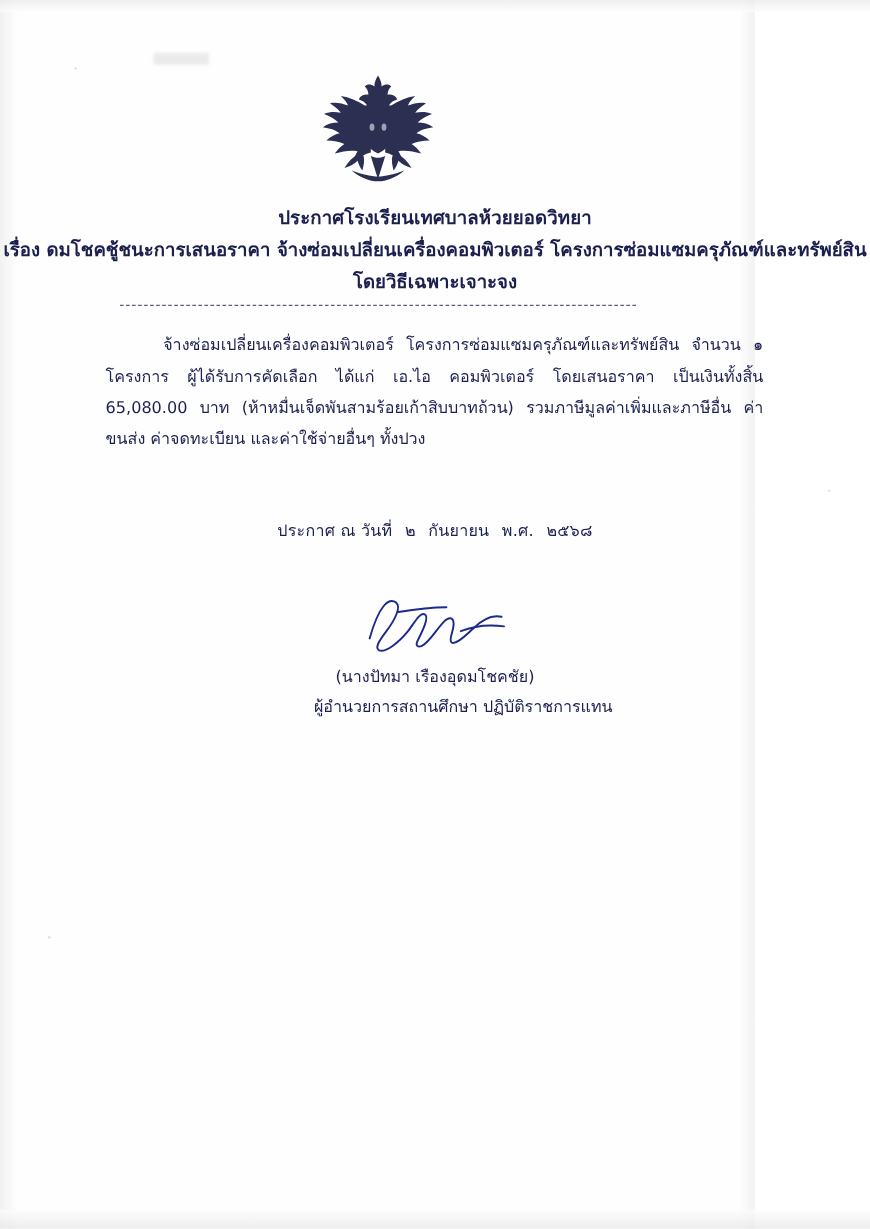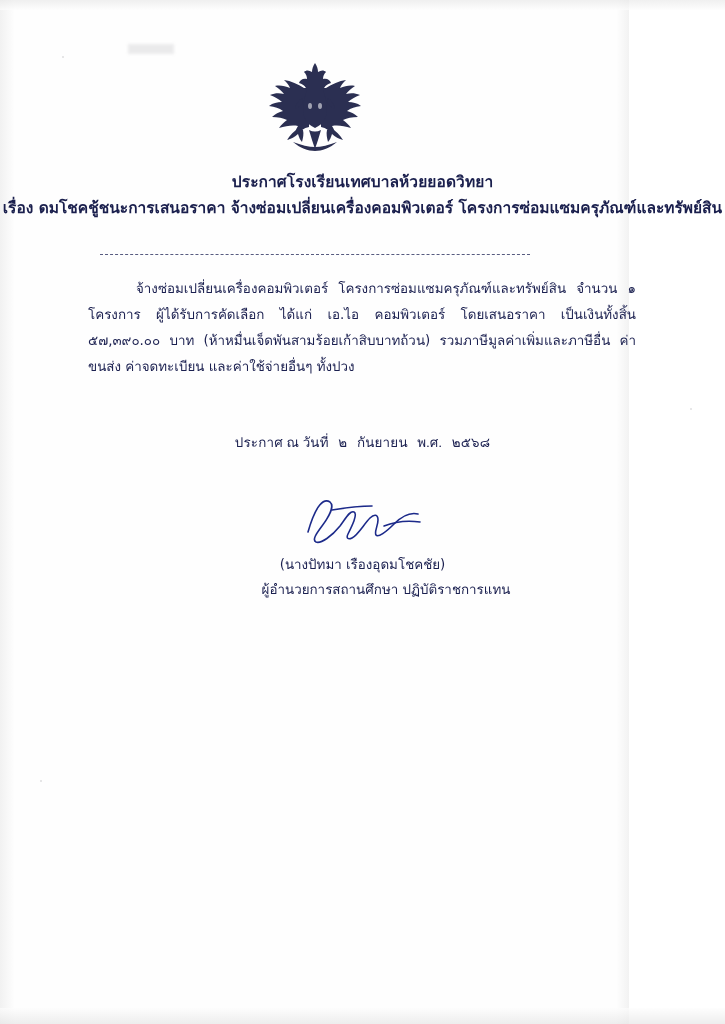--- a/index.html
+++ b/index.html
@@ -133,21 +133,20 @@
 
   .date-line {
     position: absolute;
     left: 0;
     top: 432px;
     width: 725px;
     text-align: center;
     font-size: 13.4px;
     color: #1b2050;
     letter-spacing: .2px;
-    font-family: Liberation Serif, serif;
   }
   .date-line span.seg { margin: 0 3px; }
 
   .signature-area {
     position: absolute;
     left: 0;
     top: 492px;
     width: 725px;
     text-align: center;
   }
@@ -221,26 +220,27 @@
       <g fill="#ffffff" opacity=".55">
         <ellipse cx="47" cy="48" rx="2" ry="3"></ellipse>
         <ellipse cx="57" cy="48" rx="2" ry="3"></ellipse>
       </g>
     </svg>
   </div>
 
   <div class="title-block">
     <div class="title-line-1">ประกาศโรงเรียนเทศบาลห้วยยอดวิทยา</div>
     <div class="title-line-2">เรื่อง ดมโชคชู้ชนะการเสนอราคา จ้างซ่อมเปลี่ยนเครื่องคอมพิวเตอร์ โครงการซ่อมแซมครุภัณฑ์และทรัพย์สิน</div>
+    <div class="title-line-3">โดยวิธีเฉพาะเจาะจง</div>
   </div>
 
   <div class="divider"></div>
 
   <div class="body-block">
-    <p class="para indent">จ้างซ่อมเปลี่ยนเครื่องคอมพิวเตอร์ โครงการซ่อมแซมครุภัณฑ์และทรัพย์สิน จำนวน ๑ โครงการ ผู้ได้รับการคัดเลือก ได้แก่ เอ.ไอ คอมพิวเตอร์ โดยเสนอราคา เป็นเงินทั้งสิ้น ๕๗,๓๙๐.๐๐ บาท (ห้าหมื่นเจ็ดพันสามร้อยเก้าสิบบาทถ้วน) รวมภาษีมูลค่าเพิ่มและภาษีอื่น ค่าขนส่ง ค่าจดทะเบียน และค่าใช้จ่ายอื่นๆ ทั้งปวง</p>
+    <p class="para indent">จ้างซ่อมเปลี่ยนเครื่องคอมพิวเตอร์ โครงการซ่อมแซมครุภัณฑ์และทรัพย์สิน จำนวน ๑ โครงการ ผู้ได้รับการคัดเลือก ได้แก่ เอ.ไอ คอมพิวเตอร์ โดยเสนอราคา เป็นเงินทั้งสิ้น 65,080.00 บาท (ห้าหมื่นเจ็ดพันสามร้อยเก้าสิบบาทถ้วน) รวมภาษีมูลค่าเพิ่มและภาษีอื่น ค่าขนส่ง ค่าจดทะเบียน และค่าใช้จ่ายอื่นๆ ทั้งปวง</p>
   </div>
 
   <div class="date-line">
     <span class="seg">ประกาศ ณ วันที่</span>
     <span class="seg">๒</span>
     <span class="seg">กันยายน</span>
     <span class="seg">พ.ศ.</span>
     <span class="seg">๒๕๖๘</span>
   </div>
 

